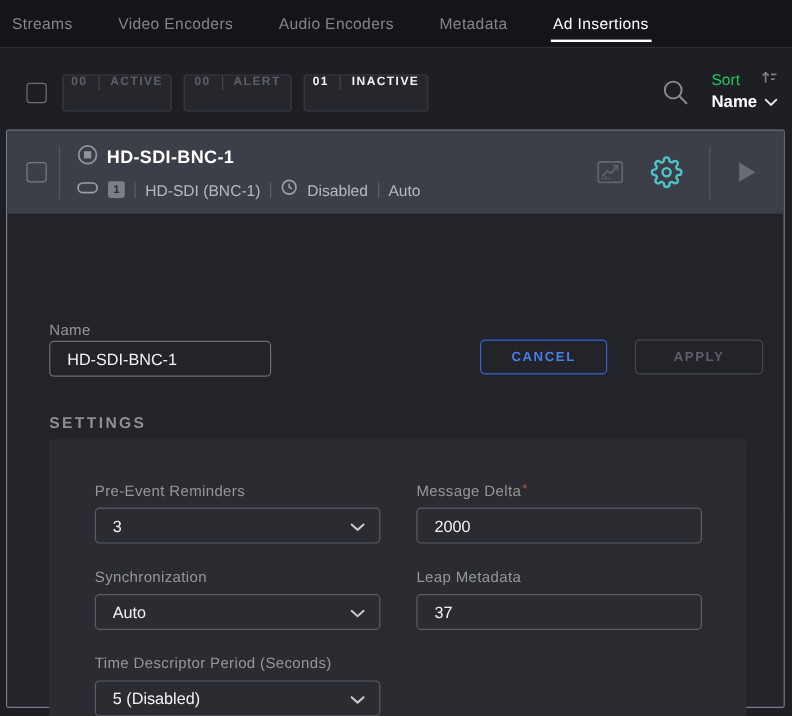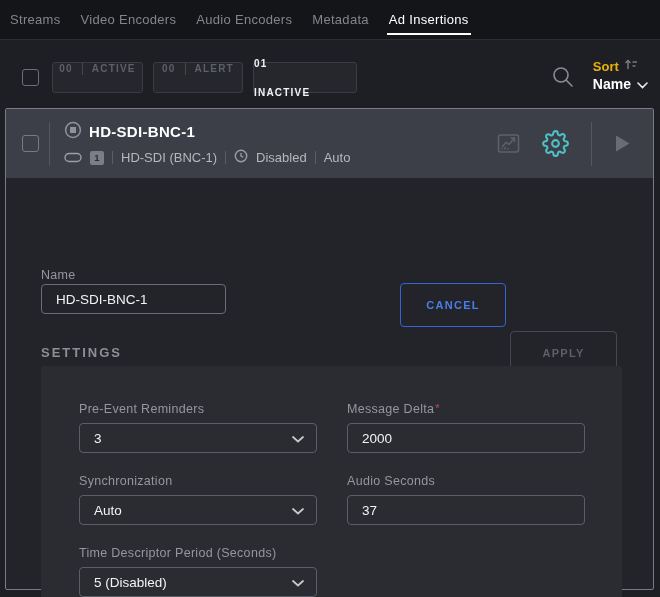--- a/index.html
+++ b/index.html
@@ -7,21 +7,21 @@
   body { font-family:"Liberation Sans", sans-serif; }
   #app {
     position:relative; width:660px; height:597px;
     background:#1d1f24; overflow:hidden;
   }
 
   
   .tabbar {
     position:absolute; left:0; top:0; width:660px; height:40px;
     background:#141519; border-bottom:1px solid #2c2e34;
-    display:flex; align-items:center; gap:16px; padding-left:8px;
+    display:flex; align-items:center; gap:34px; padding-left:8px;
   }
   .tab {
     position:relative; font-size:13px; letter-spacing:.3px; color:#82858c;
     cursor:pointer; padding:12px 2px; white-space:nowrap;
   }
   .tab.active { color:#ffffff; font-weight:normal; }
   .tab.active::after {
     content:""; position:absolute; left:0; right:0; bottom:4px;
     height:2px; background:#ffffff;
   }
@@ -36,21 +36,21 @@
     position:absolute; top:62px; height:31px;
     background:#25272d; border:1px solid #393c43; border-radius:3px;
     display:flex; align-items:flex-start; justify-content:center; gap:9px;
     font-size:10px; font-weight:bold; letter-spacing:1.2px; cursor:pointer;
   }
   .filter-btn .sep { width:1px; height:12px; background:#44474e; }
   .filter-dim { color:#5d6068; }
   .filter-bright { color:#f2f3f4; }
   .search-btn { position:absolute; left:550px; top:64px; width:26px; height:26px; cursor:pointer; }
   .sort-box { position:absolute; right:12px; top:58px; text-align:right; }
-  .sort-top { display:flex; align-items:center; gap:5px; justify-content:flex-start; font-size:13px; color:#eab308; cursor:pointer;font-weight:bold; }
+  .sort-top { display:flex; align-items:center; gap:5px; justify-content:space-between; font-size:13px; color:#22c55e; cursor:pointer; }
   .sort-bottom { display:flex; align-items:center; gap:6px; justify-content:flex-end; margin-top:2px; font-size:14px; color:#ffffff; font-weight:bold; cursor:pointer; }
 
   
   .card {
     position:absolute; left:5px; top:108px; width:649px; height:482px;
     background:#222429; border:1px solid #797c85; border-radius:2px;
   }
   .card-header {
     position:relative; height:69px; background:#3c3f47;
     display:flex; align-items:center;
@@ -76,27 +76,27 @@
   .card-body { position:relative; height:411px; }
   .field-label { font-size:12.5px; color:#94979d; letter-spacing:.3px; }
   .name-label { position:absolute; left:35px; top:90px; }
   .text-input {
     background:transparent; border:1px solid #6b6e76; border-radius:4px;
     color:#f2f3f4; font-size:13.5px; font-family:"Liberation Sans",sans-serif;
     padding:0 14px; outline:none;
   }
   .name-input { position:absolute; left:35px; top:106px; width:185px; height:30px; }
   .btn {
-    position:absolute; top:105px; height:44px; border-radius:4px;
+    position:absolute; top:105px; height:29px; border-radius:4px;
     background:transparent; font-size:11px; font-weight:bold; letter-spacing:1.3px;
     font-family:"Liberation Sans",sans-serif; cursor:pointer;
     display:flex; align-items:center; justify-content:center;
   }
   .btn-cancel { left:394px; width:106px; border:1px solid #3464d2; color:#4b7de8; }
-  .btn-apply { left:504px; width:107px; border:1px solid #45484f; color:#5d6068;margin-top:48px; }
+  .btn-apply { left:523px; width:107px; border:1px solid #45484f; color:#5d6068; }
   .settings-title {
     position:absolute; left:35px; top:167px;
     font-size:13px; font-weight:bold; letter-spacing:2px; color:#8c8f95;
   }
   .settings-panel {
     position:absolute; left:35px; top:188px; width:581px; height:258px;
     background:#2a2c32; border-radius:3px;
     padding:36px 30px 0 38px;
   }
   .fields-grid {
@@ -134,21 +134,21 @@
   <div class="filter-btn" style="left:52px; width:91px;">
     <span class="filter-dim">00</span>
     <span class="sep"></span>
     <span class="filter-dim">ACTIVE</span>
   </div>
   <div class="filter-btn" style="left:153px; width:90px;">
     <span class="filter-dim">00</span>
     <span class="sep"></span>
     <span class="filter-dim">ALERT</span>
   </div>
-  <div class="filter-btn" style="left:253px; width:104px;flex-direction:column;">
+  <div class="filter-btn" style="left:253px; width:104px;">
     <span class="filter-bright">01</span>
     <span class="sep"></span>
     <span class="filter-bright">INACTIVE</span>
   </div>
 
   <div class="search-btn">
     <svg width="26" height="26" viewBox="0 0 26 26">
       <circle cx="11" cy="11" r="7" fill="none" stroke="#8a8d93" stroke-width="1.6"></circle>
       <line x1="16" y1="16" x2="22" y2="22" stroke="#8a8d93" stroke-width="1.6" stroke-linecap="round"></line>
     </svg>
@@ -278,21 +278,21 @@
               <span>Auto</span>
               <span>
                 <svg width="12" height="7" viewBox="0 0 12 7">
                     <polyline points="1,1 6,5.5 11,1" fill="none" stroke="#c9cbce" stroke-width="1.7" stroke-linecap="round"></polyline>
                   </svg>
               </span>
             </div>
           </div>
 
           <div class="field-block">
-            <span class="field-label">Audio Seconds</span>
+            <span class="field-label">Leap Metadata</span>
             <div class="control">
               <input type="text" value="37" style="">
             </div>
           </div>
 
           <div class="field-block">
             <span class="field-label">Time Descriptor Period (Seconds)</span>
             <div class="control select-control">
               <span>5 (Disabled)</span>
               <span>

